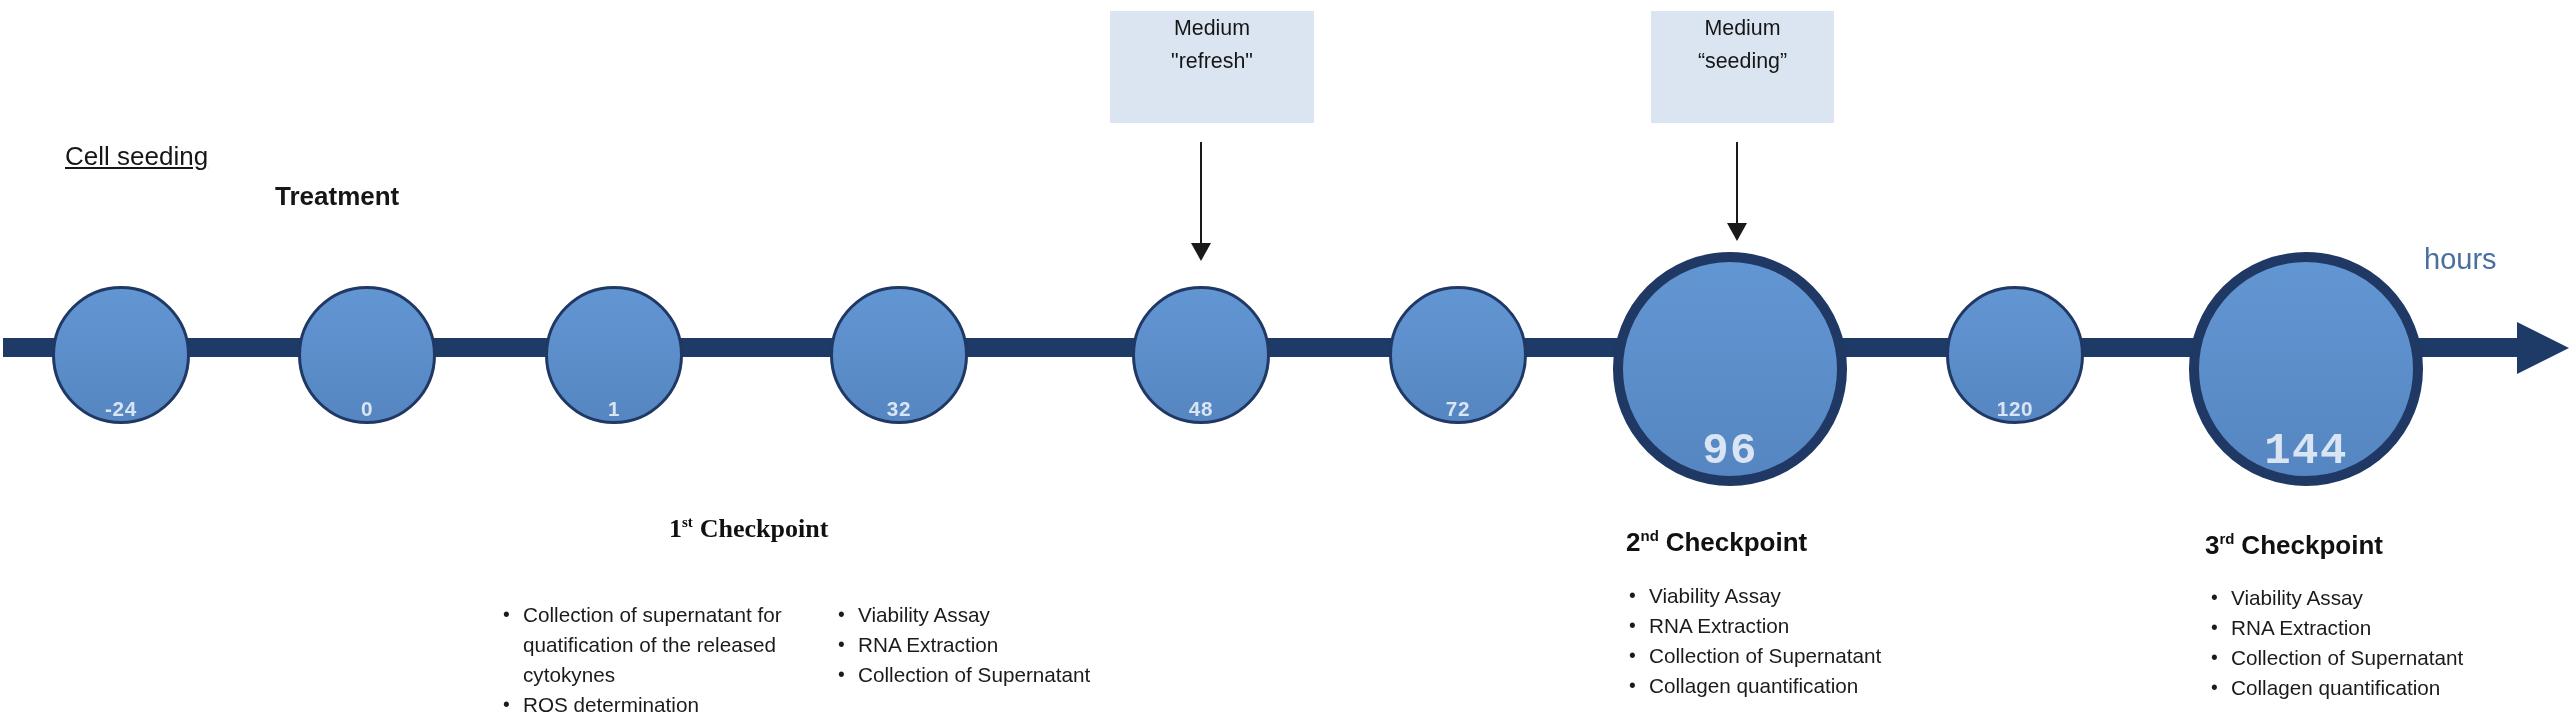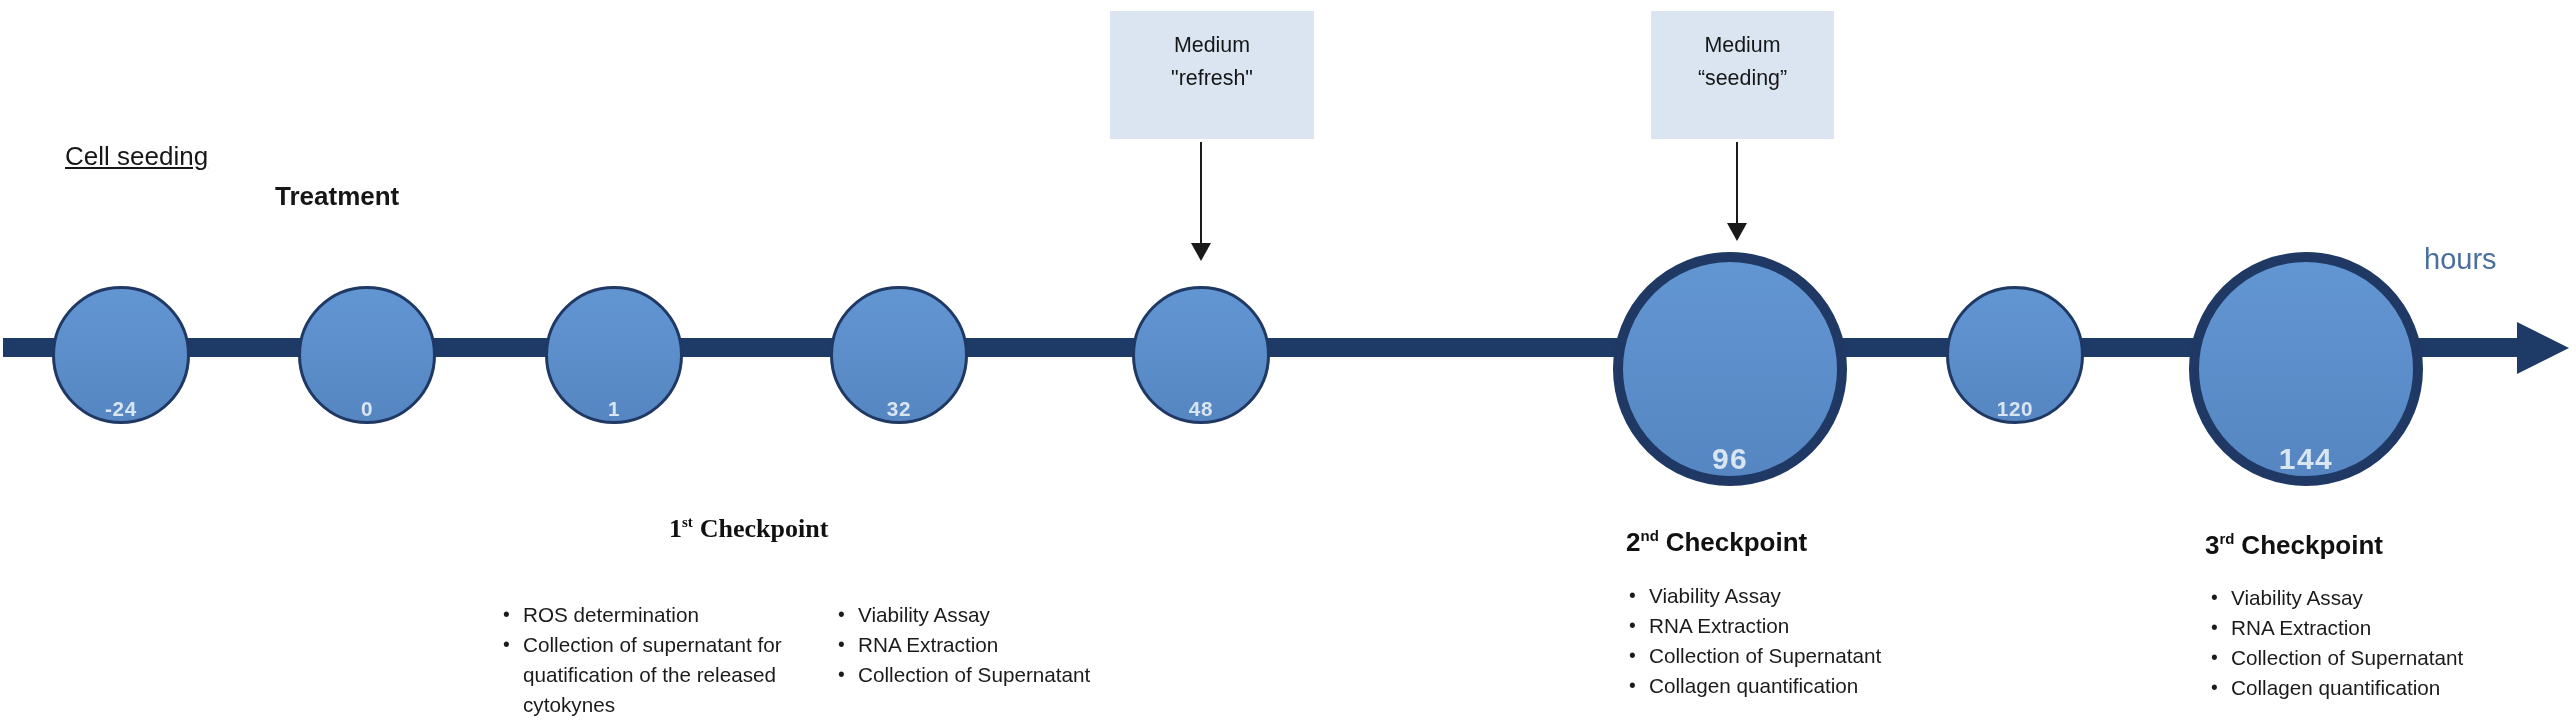--- a/index.html
+++ b/index.html
@@ -50,28 +50,28 @@
     display:flex;align-items:flex-end;justify-content:center;
   }
   .node--large{
     top:252px;width:234px;height:234px;
     border-width:10.3px;
   }
   .node__label{
     color:var(--node-text);
     font-size:20.7px;font-weight:700;letter-spacing:0.7px;
   }
-  .node--large .node__label{font-size:30px;letter-spacing:1.4px;}
+  .node--large .node__label{font-size:44px;letter-spacing:1.4px;font-family:Liberation Mono, monospace;}
 
   
   .refresh-box{
-    position:absolute;top:11px;height:128px;
+    position:absolute;top:11px;height:112px;
     background:var(--box-bg);
     display:flex;flex-direction:column;align-items:center;
-    padding-top:18px;
+    padding-top:1px;
     font-size:21.4px;line-height:33px;color:#161616;
     text-align:left;
   }
   .refresh-box--1{left:1110px;width:204px;}
   .refresh-box--2{left:1651px;width:183px;}
 
   .v-arrow-line{position:absolute;width:2.1px;background:#1a1a1a;}
   .v-arrow-line--1{left:1200px;top:142px;height:102px;}
   .v-arrow-line--2{left:1736px;top:142px;height:83px;}
   .v-arrow-head{
@@ -140,36 +140,39 @@
     </div>
   <div class="node" style="left:545px">
       <span class="node__label">1</span>
     </div>
   <div class="node" style="left:830px">
       <span class="node__label">32</span>
     </div>
   <div class="node" style="left:1132px">
       <span class="node__label">48</span>
     </div>
+  <div class="node" style="left:1389px">
+      <span class="node__label">72</span>
+    </div>
   <div class="node node--large" style="left:1613px">
       <span class="node__label">96</span>
     </div>
   <div class="node" style="left:1946px">
       <span class="node__label">120</span>
     </div>
   <div class="node node--large" style="left:2189px">
       <span class="node__label">144</span>
     </div>
 
   <div class="cp-title cp-title--1">
     <span>1</span><sup>st</sup><span class="cp-rest">Checkpoint</span>
   </div>
   <ul class="cp-list cp-list--1a">
+    <li>Collection of supernatant for quatification of the released cytokynes</li>
     <li>ROS determination</li>
-    <li>Collection of supernatant for quatification of the released cytokynes</li>
   </ul>
   <ul class="cp-list cp-list--1b">
     <li>Viability Assay</li>
     <li>RNA Extraction</li>
     <li>Collection of Supernatant</li>
   </ul>
 
   <div class="cp-title cp-title--2">
     <span>2</span><sup>nd</sup><span class="cp-rest">Checkpoint</span>
   </div>

